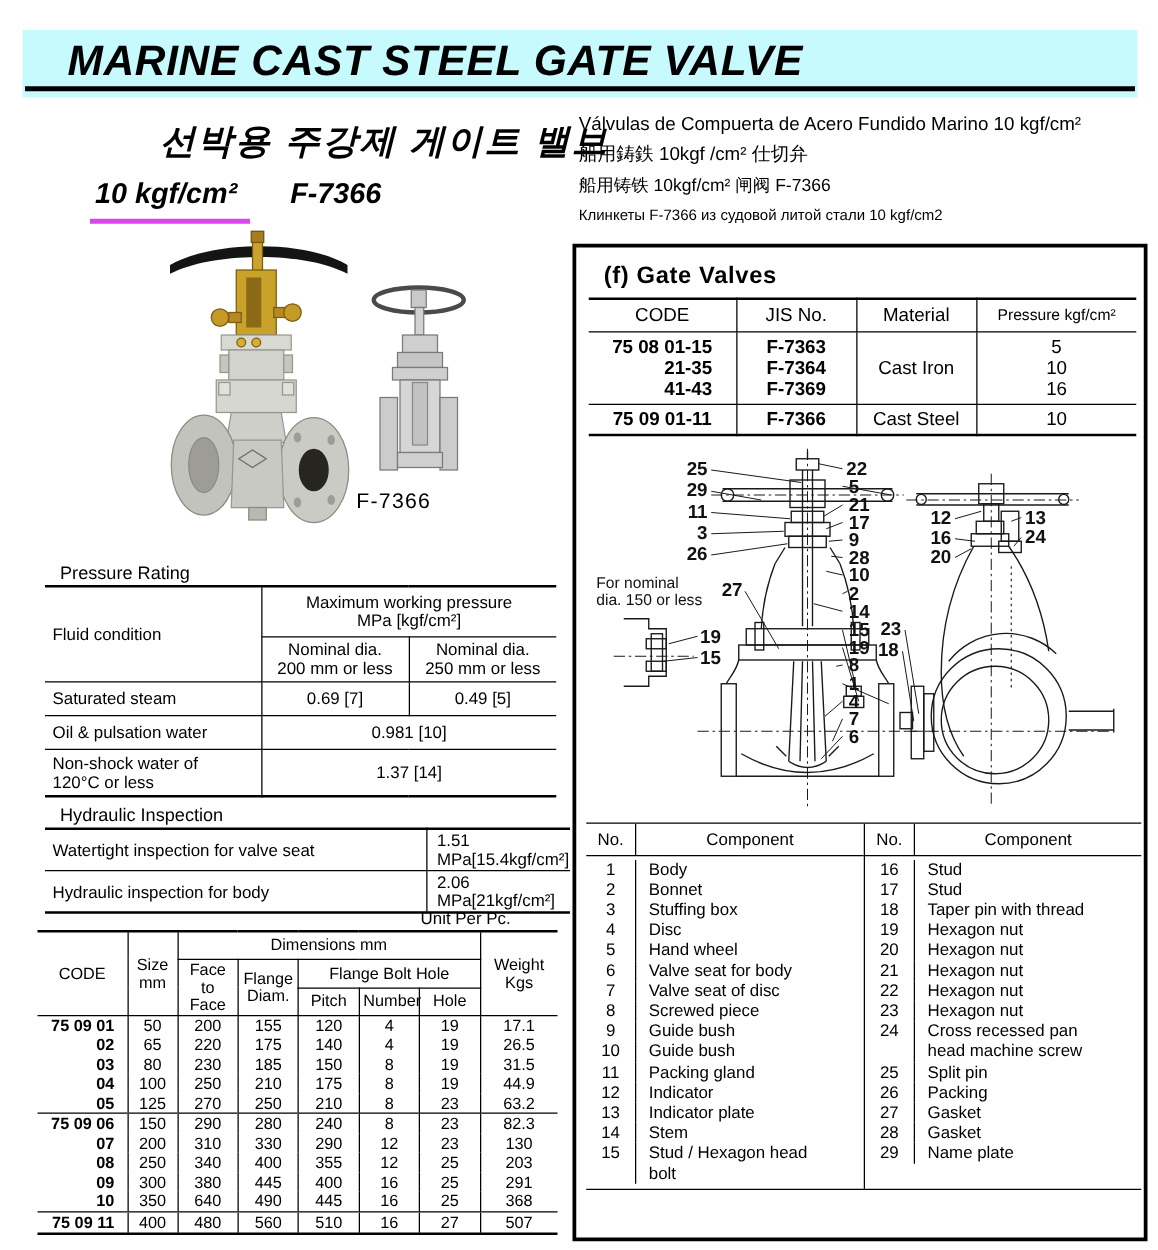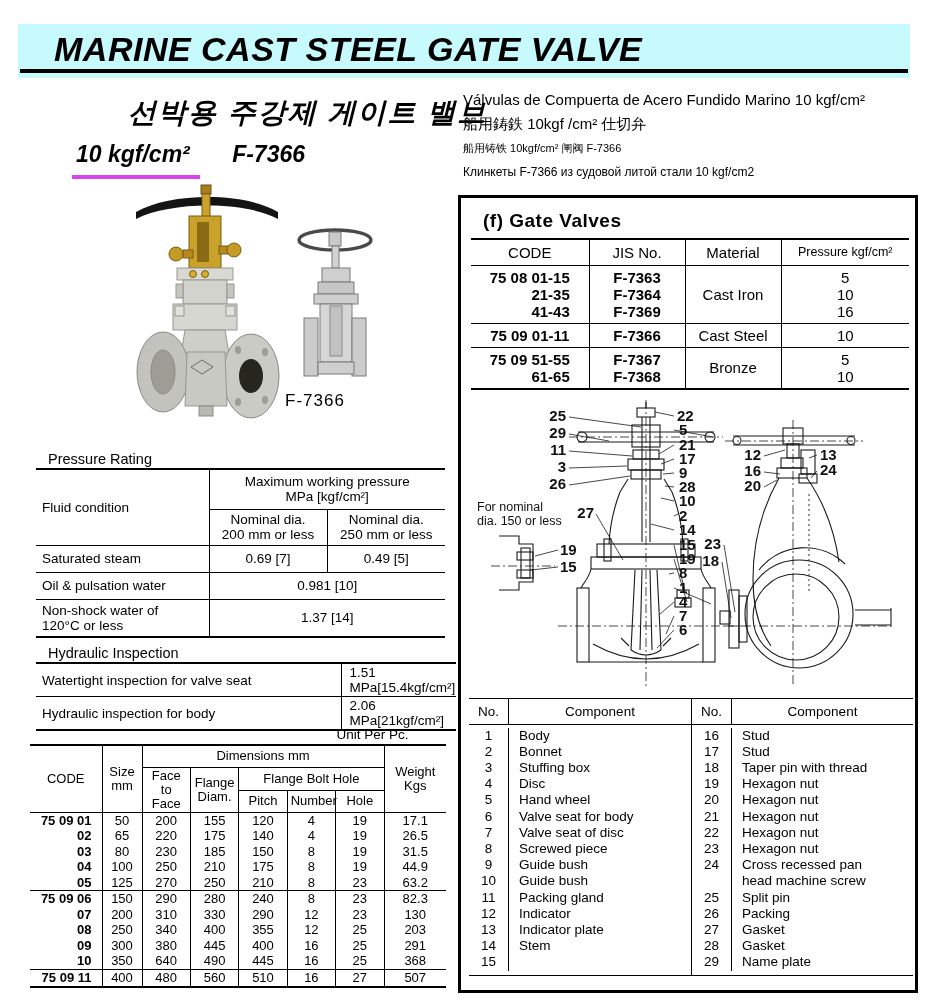--- a/index.html
+++ b/index.html
@@ -15,21 +15,21 @@
 
   .kr-title { left:128px; top:94px; font-size:28px; font-weight:bold; font-style:italic; letter-spacing:2px; }
   .rating-row { left:72px; top:141px; font-size:23px; font-weight:bold; font-style:italic; }
   .rating-underline { display:inline-block; border-bottom:4px solid #d946ef; padding:0 10px 7px 4px; }
   .model-no { margin-left:26px; }
 
   .translations { left:463px; top:88px; width:456px; }
   .translations div { line-height:24px; }
   .tr-es { font-size:15px; }
   .tr-ja { font-size:15px; }
-  .tr-zh { font-size:11px; }
+  .tr-zh { font-size:14px; }
   .tr-ru { font-size:12px; }
 
   
   .sec-label { font-size:14.5px; }
 
   
   table { border-collapse:collapse; table-layout:fixed; }
   td,th { border:1px solid #000; font-weight:normal; padding:1px 3px; vertical-align:middle; }
   .open-sides { border-top:2px solid #000; border-bottom:2px solid #000; }
   .open-sides tr > *:first-child { border-left:none; }
@@ -394,29 +394,20 @@
 16</td>
         </tr>
 
         <tr>
           <td><span class="code-blk pre">75 09 01-11</span></td>
           <td><span class="jis-blk pre">F-7366</span></td>
           <td>Cast Steel</td>
           <td class="pre">10</td>
         </tr>
 
-        <tr>
-          <td><span class="code-blk pre">75 09 51-55
-61-65</span></td>
-          <td><span class="jis-blk pre">F-7367
-F-7368</span></td>
-          <td>Bronze</td>
-          <td class="pre">5
-10</td>
-        </tr>
       </tbody>
   </table>
 
   
   <svg class="diagram" width="454" height="298" viewBox="0 0 454 298">
     <g stroke="#1a1a1a" stroke-width="1.1" fill="none">
 
       <g stroke-dasharray="9 3 2 3" stroke-width="0.8">
         <line x1="183" y1="6" x2="183" y2="292"></line>
         <line x1="95" y1="232" x2="285" y2="232"></line>
@@ -647,20 +638,22 @@
             <span class="comp-name pre">Indicator plate</span>
           </div>
 
           <div class="comp-row">
             <span class="comp-no">14</span>
             <span class="comp-name pre">Stem</span>
           </div>
 
           <div class="comp-row">
             <span class="comp-no">15</span>
+            <span class="comp-name pre">Stud / Hexagon head
+bolt</span>
           </div>
         </div>
     </div>
     <div class="comp-col rgt">
       <div class="comp-head">
         <span class="comp-no-h">No.</span>
         <span class="comp-name-h">Component</span>
       </div>
       <div class="comp-body">
 

